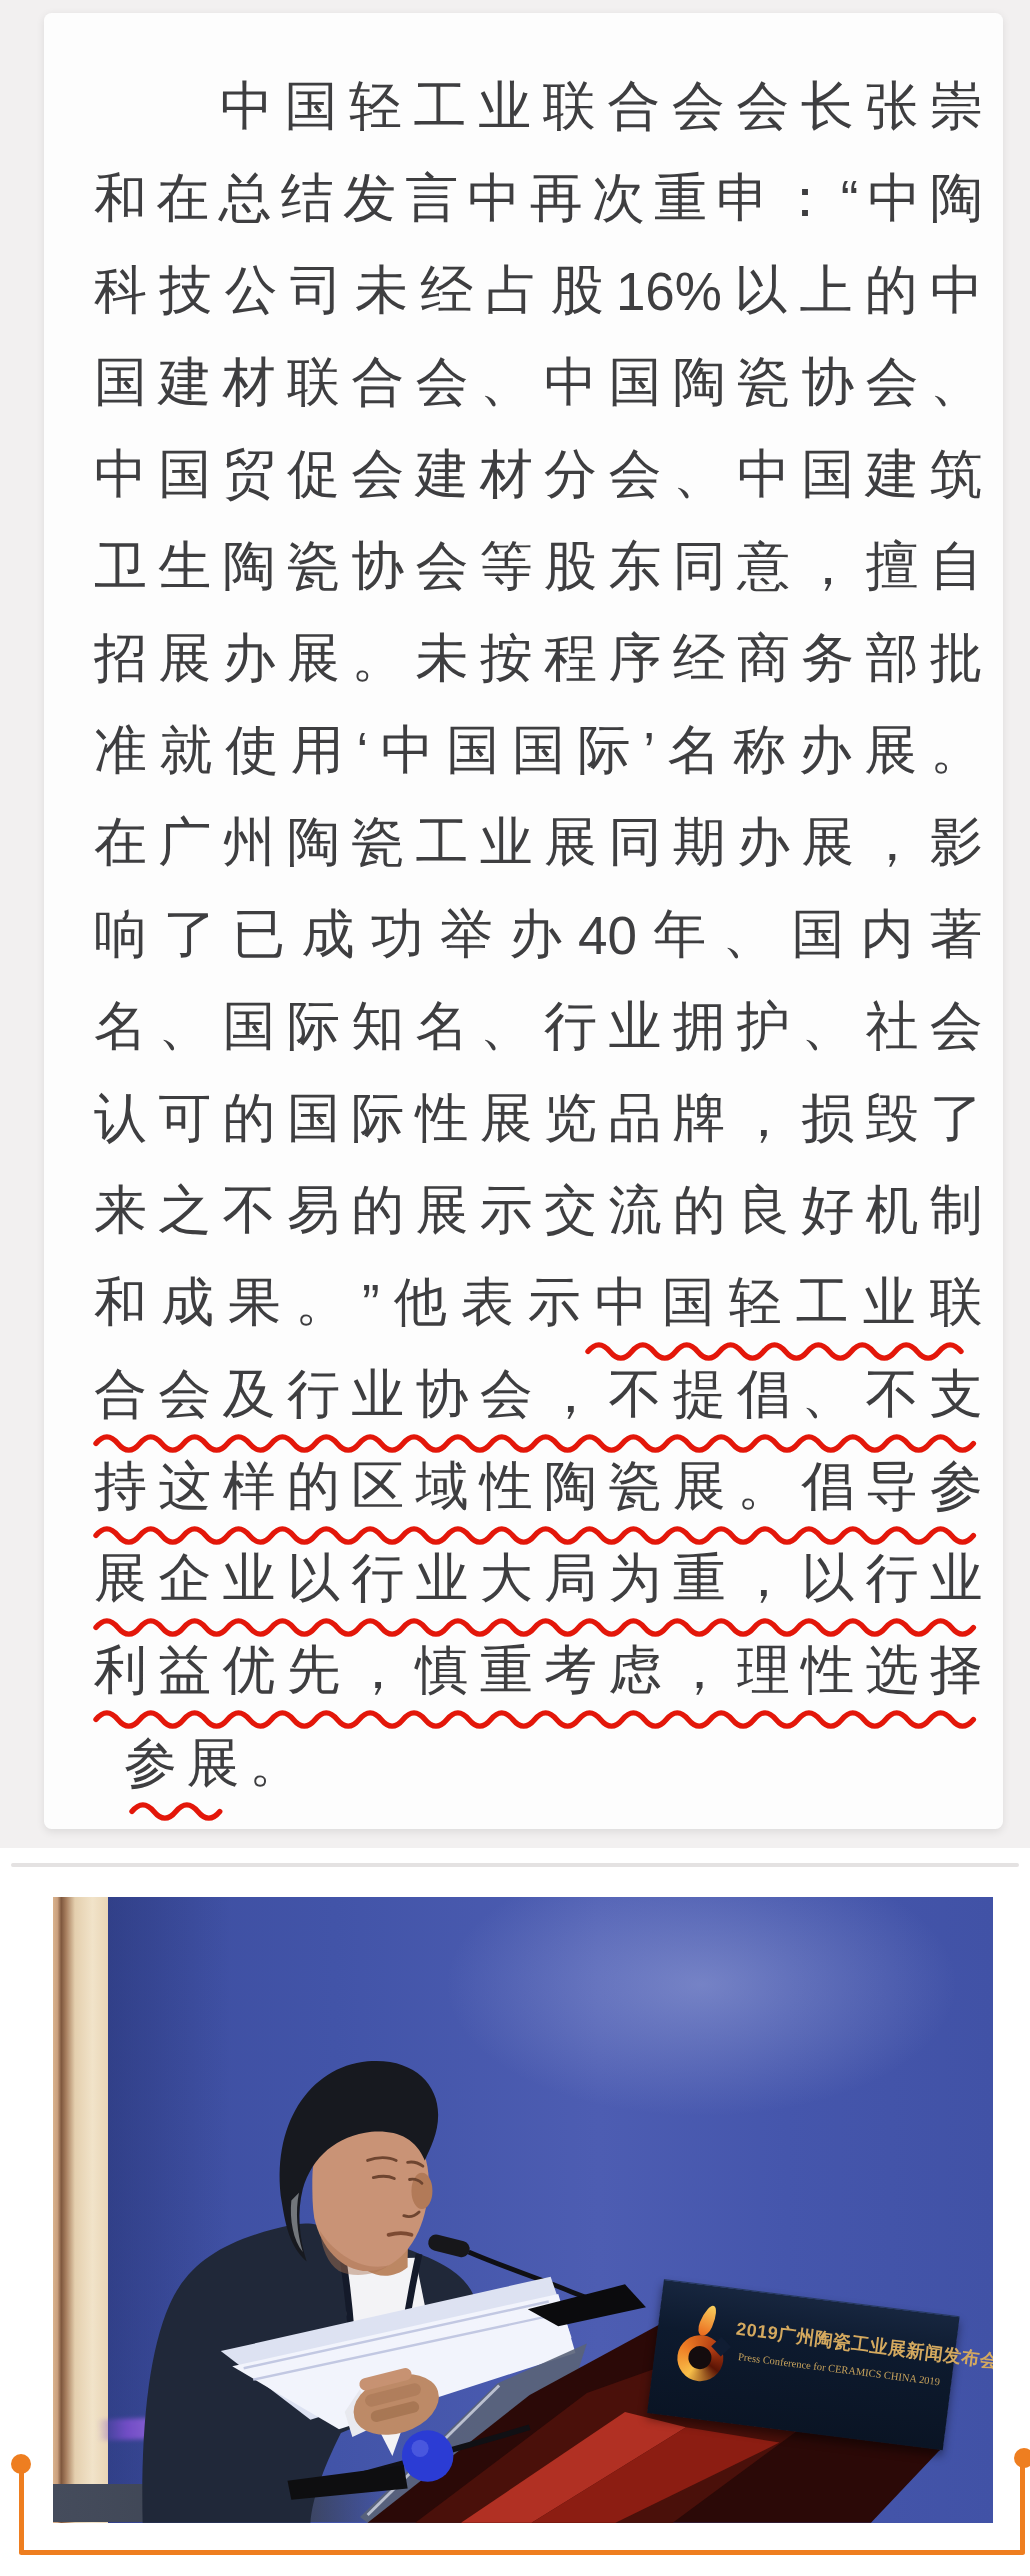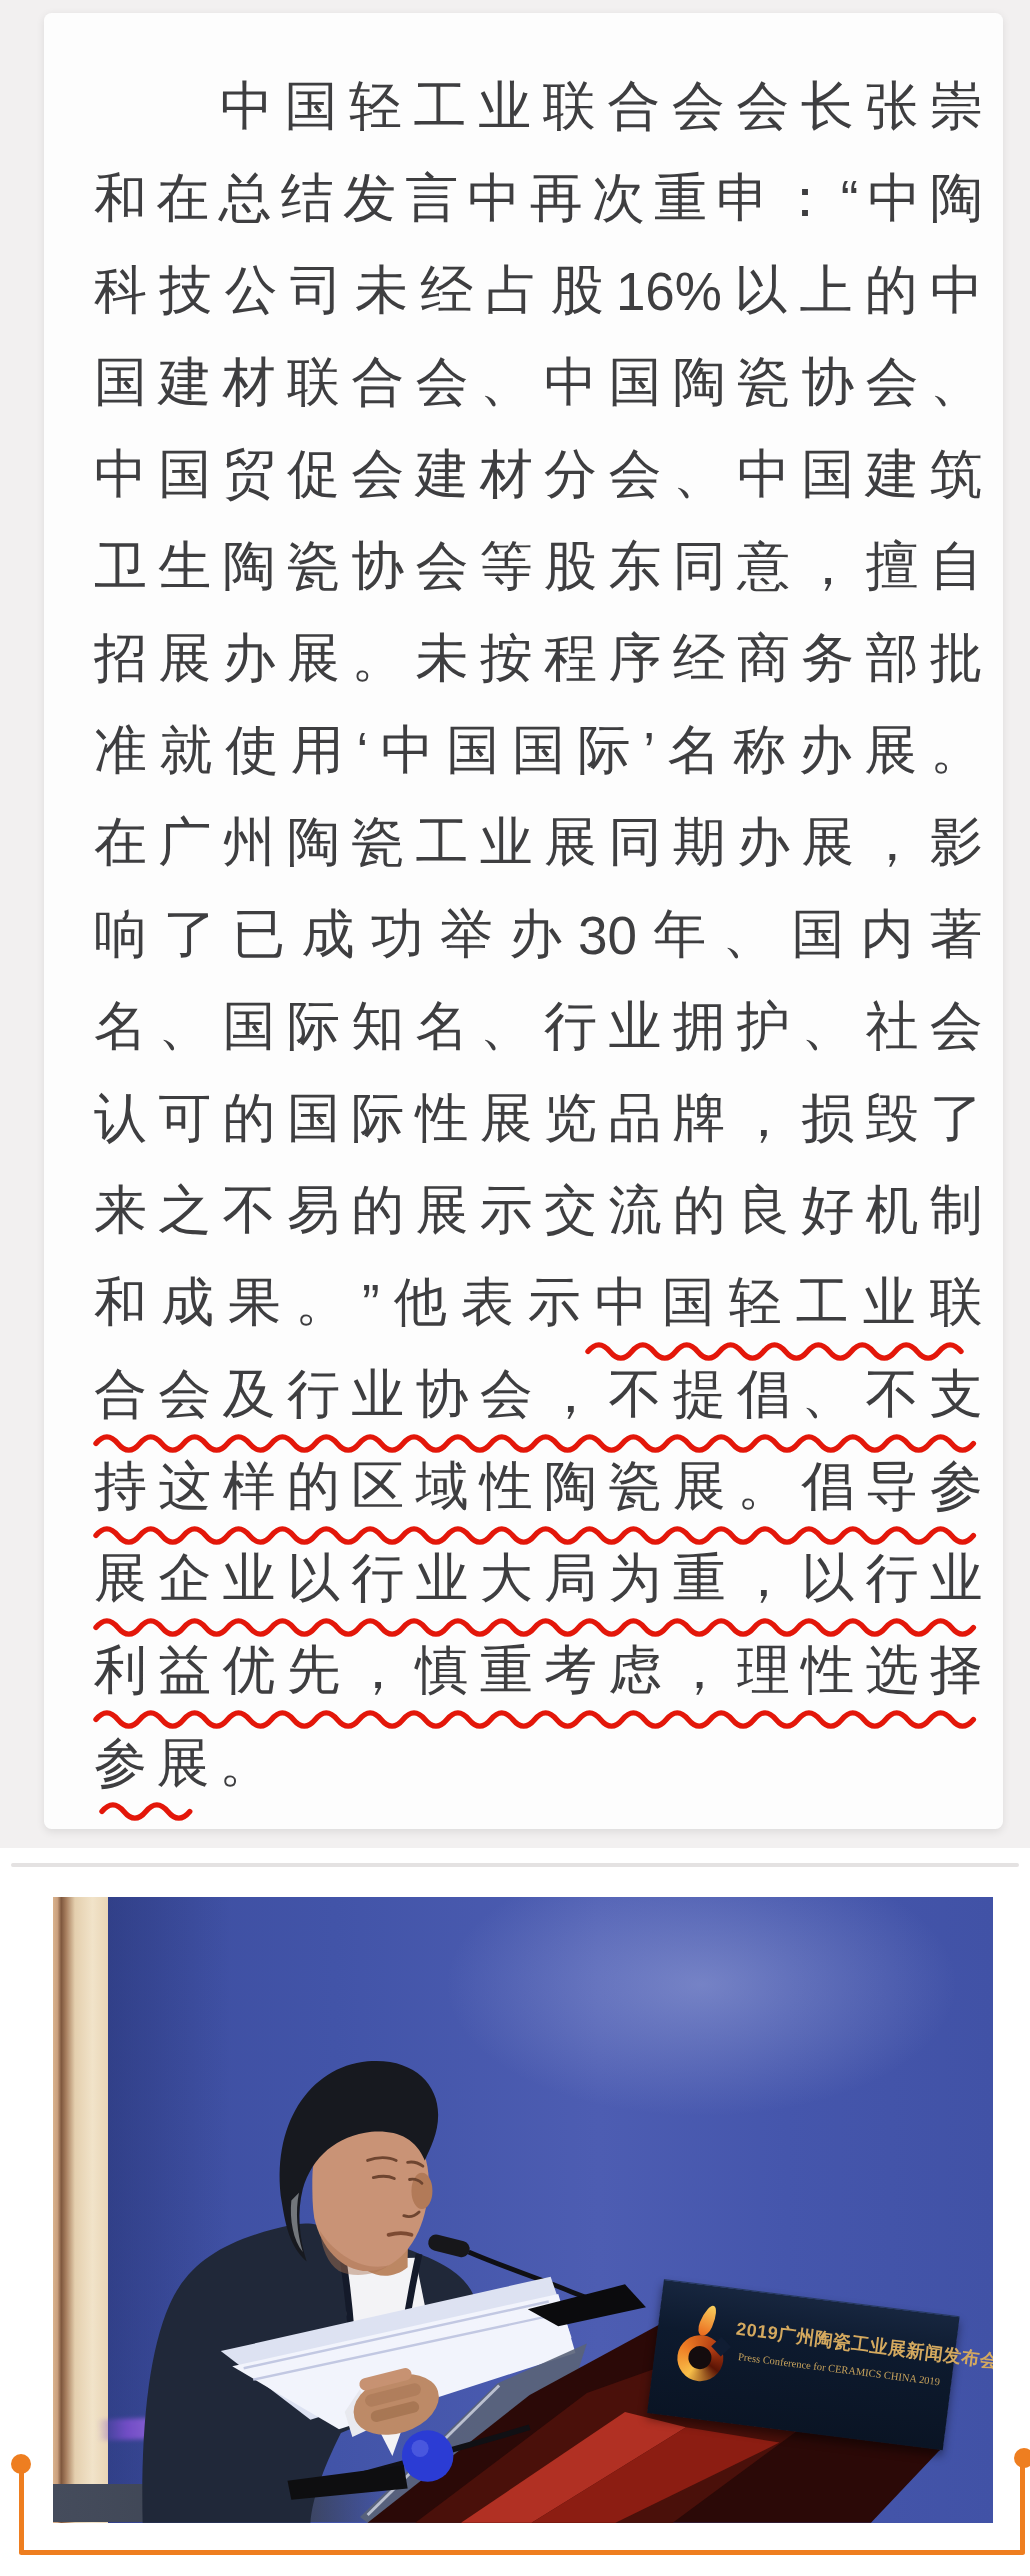--- a/index.html
+++ b/index.html
@@ -9,21 +9,21 @@
   
   .top-panel{position:absolute;left:0;top:0;width:1030px;height:1848px;background:#f2f0f0;}
 
   
   .card{position:absolute;left:44px;top:13.4px;width:959px;height:1816px;background:#fdfdfd;
         border-radius:7.6px;box-shadow:0 2.9px 8.6px rgba(0,0,0,0.09);}
   .text-block{position:absolute;left:50px;top:48px;width:889px;color:#3e3e40;}
   .line{position:relative;display:flex;justify-content:space-between;align-items:center;
         height:92px;font-size:53px;white-space:nowrap;}
   .line.indent{padding-left:126px;box-sizing:border-box;}
-  .line.last{display:block;line-height:92px;letter-spacing:9.5px;}
+  .line.last{display:block;line-height:92px;letter-spacing:9.5px;margin-left:30px;}
   .wave{position:absolute;top:82px;height:25px;overflow:visible;pointer-events:none;}
 
   
   .divider{position:absolute;left:11.4px;top:1863px;width:1008px;height:3.8px;background:#e4e2e2;border-radius:1.9px;}
 
   
   .photo{position:absolute;left:53px;top:1897px;width:940px;height:626px;margin:0;overflow:hidden;background:#4254a8;}
   .backdrop{position:absolute;inset:0;
     background:linear-gradient(90deg,#3c4c9e 0%,#4254a8 30%,#4d5db2 58%,#4556ac 78%,#4152a6 100%);}
   .glow{position:absolute;left:38%;top:-10%;width:62%;height:48%;
@@ -218,21 +218,21 @@
           <span>影</span>
         </div>
         <div class="line">
           <span>响</span>
           <span>了</span>
           <span>已</span>
           <span>成</span>
           <span>功</span>
           <span>举</span>
           <span>办</span>
-          <span>30</span>
+          <span>40</span>
           <span>年</span>
           <span>、</span>
           <span>国</span>
           <span>内</span>
           <span>著</span>
         </div>
         <div class="line">
           <span>名</span>
           <span>、</span>
           <span>国</span>

